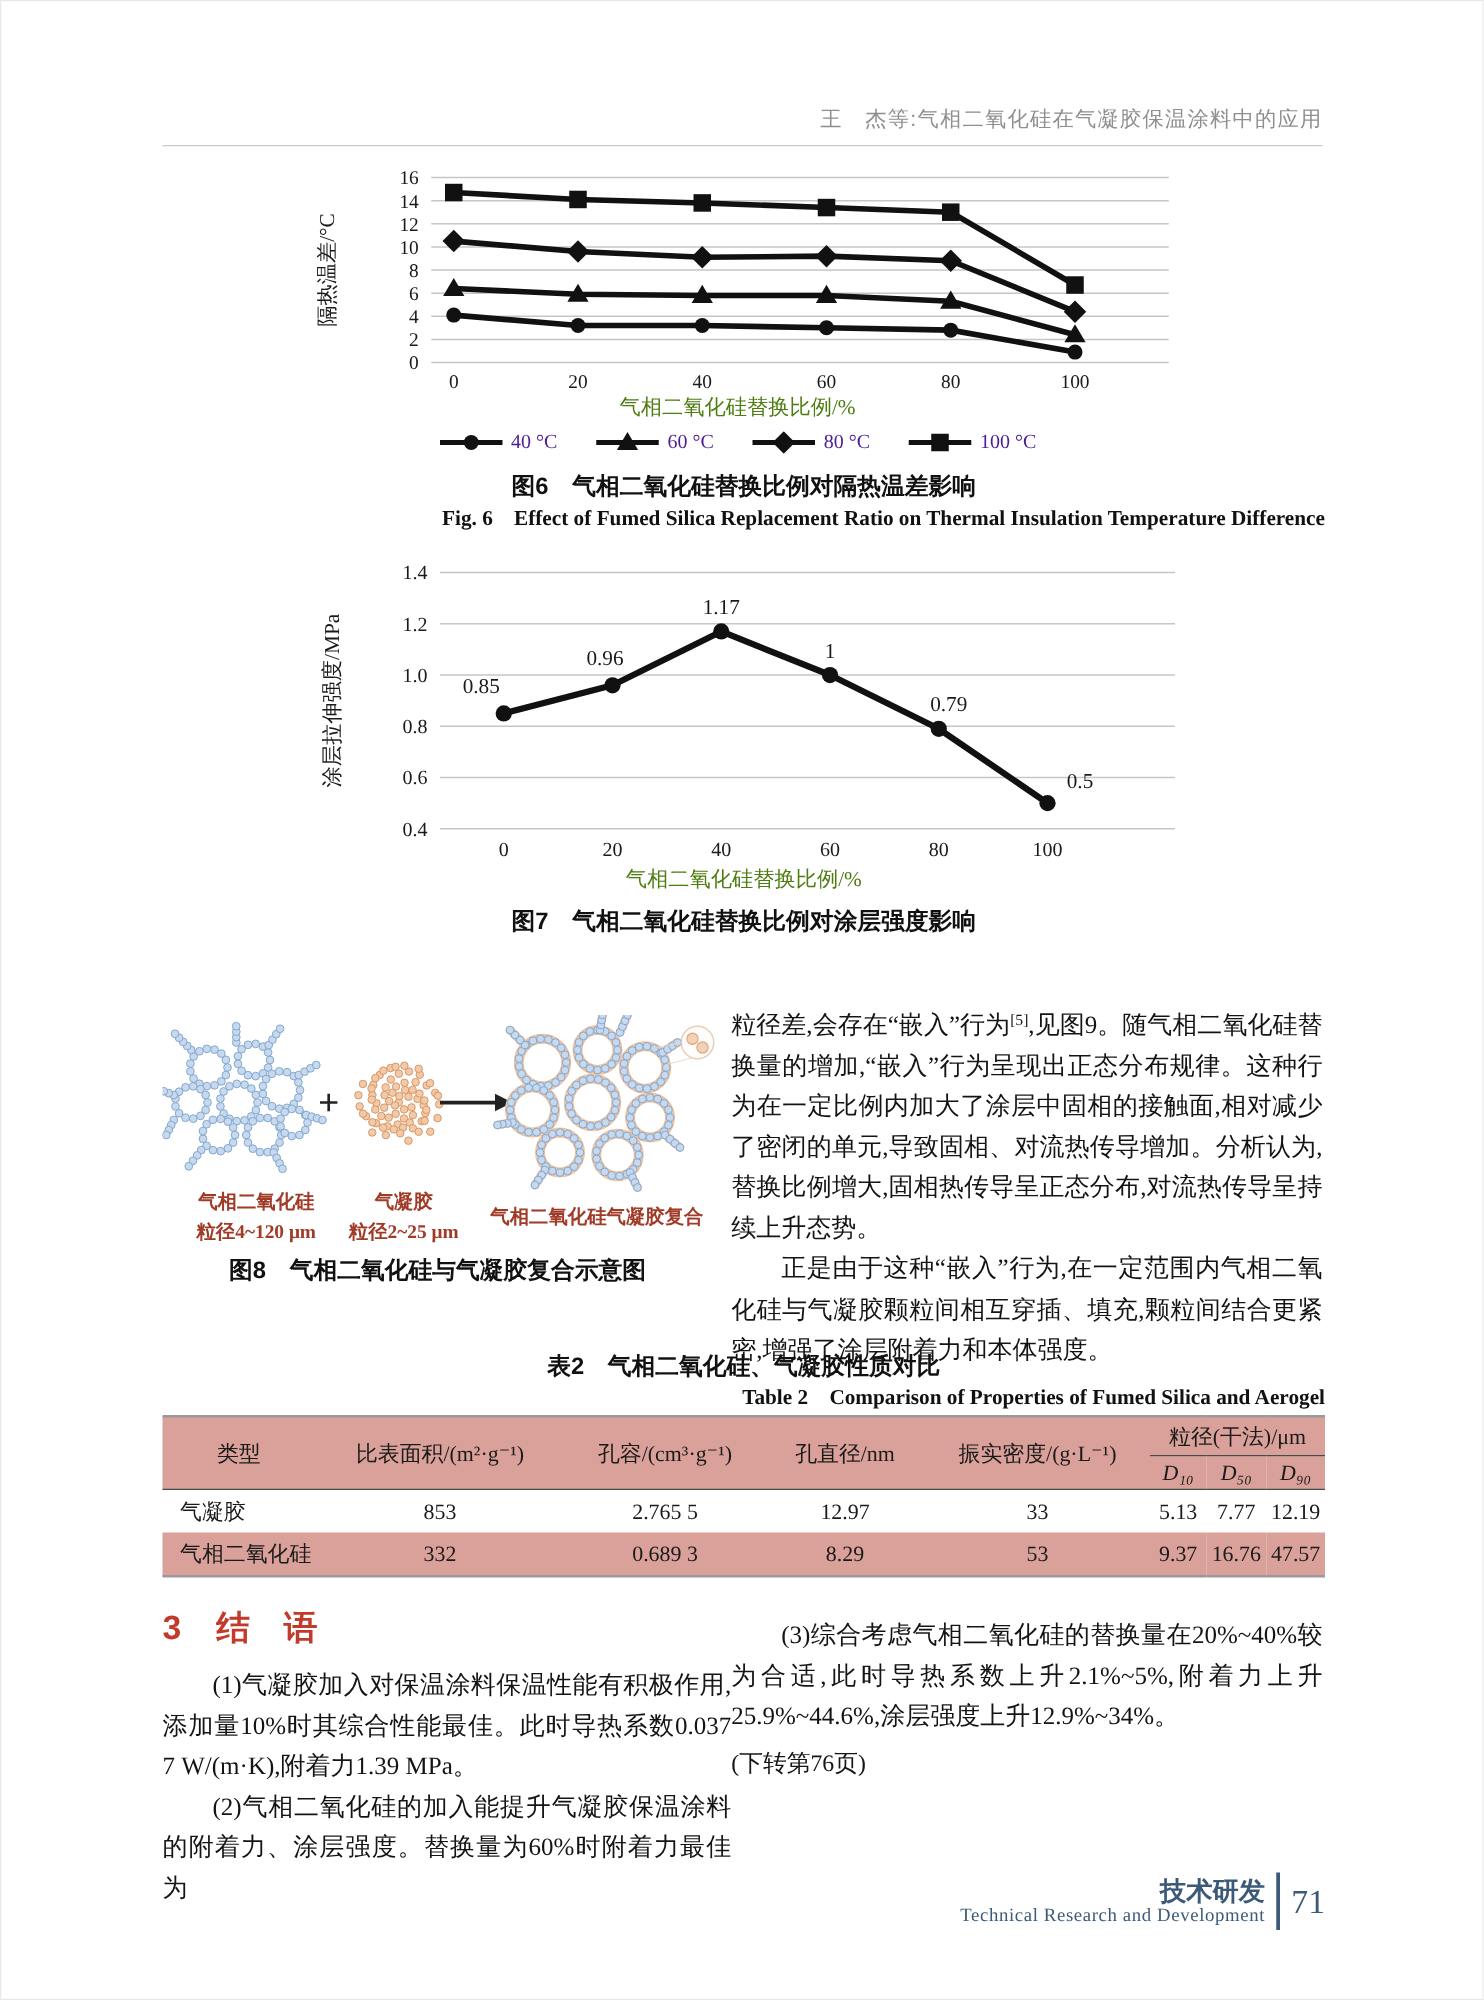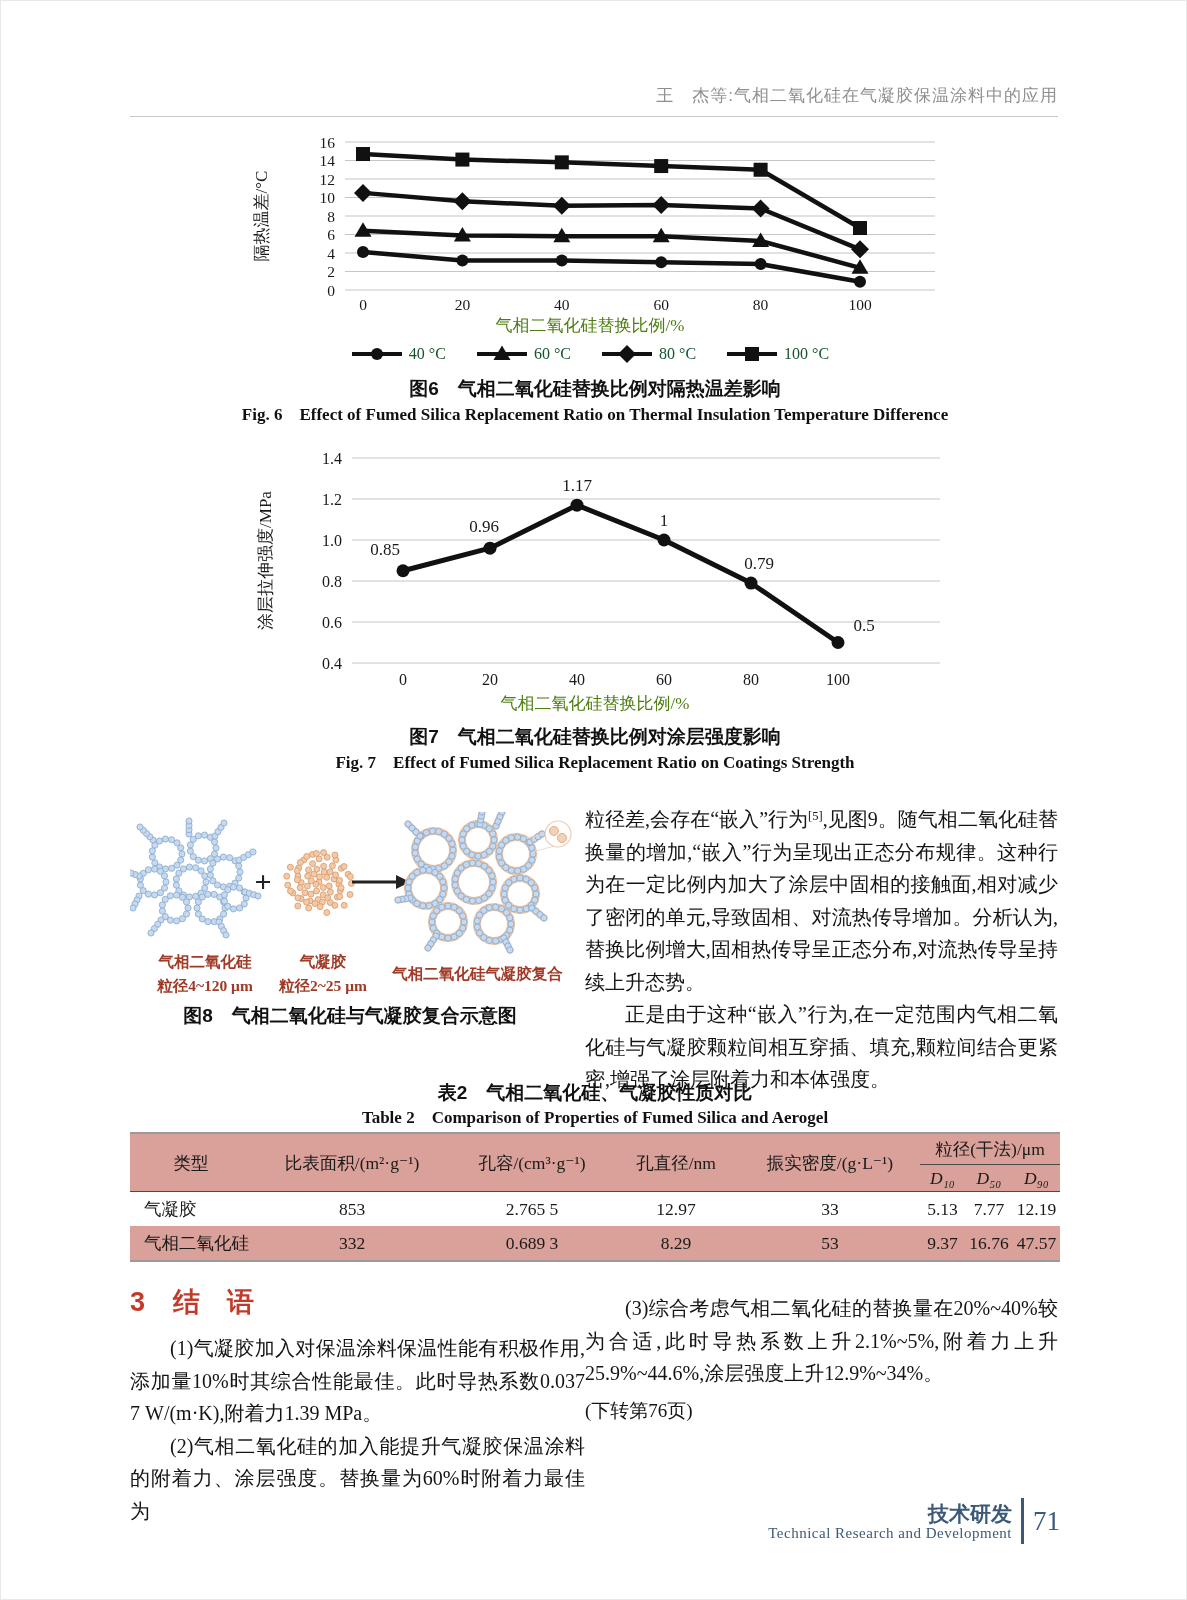--- a/index.html
+++ b/index.html
@@ -5,26 +5,26 @@
   html,body{margin:0;padding:0;background:#ffffff;}
   .page{position:relative;width:1187px;height:1600px;background:#ffffff;overflow:hidden;
         font-family:"Liberation Serif","DejaVu Serif",serif;color:#1a1a1a;
         box-shadow:inset 0 0 0 1px #e8e8e8;}
   .abs{position:absolute;}
   .running-title{top:84px;left:130px;width:928px;text-align:right;
         font-family:"Liberation Sans","DejaVu Sans",sans-serif;font-size:17px;color:#8f8f8f;letter-spacing:1px;}
   .header-rule{top:116px;left:130px;width:928px;height:1px;background:#c9c9c9;}
 
   .caption-cn{font-family:"Liberation Sans","DejaVu Sans",sans-serif;font-weight:bold;font-size:19px;text-align:center;color:#111;}
-  .caption-en{font-weight:bold;font-size:17px;text-align:center;color:#111;}
+  .caption-en{font-weight:bold;font-size:17px;text-align:right;color:#111;}
 
   .axis-title{font-size:17px;text-align:center;color:#4d7c0f;}
 
   .legend-row{display:flex;justify-content:center;align-items:center;gap:30px;}
-  .legend-item{display:flex;align-items:center;gap:6px;font-size:16px;color:#14532d;}
+  .legend-item{display:flex;align-items:center;gap:6px;font-size:16px;color:#4c1d95;}
 
   .fig8-label{font-weight:600;font-size:15.5px;line-height:24px;text-align:center;color:#a03b28;}
 
   .body-par{font-size:20px;line-height:32.5px;text-align:justify;color:#141414;}
   .body-par.indent{text-indent:2em;}
   .body-par sup{font-size:12.5px;vertical-align:6px;}
 
   .col-right{left:585px;width:473px;}
   .col-left{left:130px;width:455px;}
 
@@ -204,21 +204,20 @@
         <text x="140" y="112.75" text-anchor="middle" font-size="17" fill="#1a1a1a">0.85</text>
         <text x="239" y="90.19999999999999" text-anchor="middle" font-size="17" fill="#1a1a1a">0.96</text>
         <text x="332" y="49.150000000000006" text-anchor="middle" font-size="17" fill="#1a1a1a">1.17</text>
         <text x="419" y="83.99999999999999" text-anchor="middle" font-size="17" fill="#1a1a1a">1</text>
         <text x="514" y="127.04999999999998" text-anchor="middle" font-size="17" fill="#1a1a1a">0.79</text>
         <text x="619" y="188.5" text-anchor="middle" font-size="17" fill="#1a1a1a">0.5</text>
       </g>
     </svg>
   <div class="abs axis-title" style="left:245px;top:692px;width:700px">气相二氧化硅替换比例/%</div>
   <div class="abs caption-cn" style="left:130px;top:724px;width:930px">图7　气相二氧化硅替换比例对涂层强度影响</div>
-  <div class="abs caption-en" style="left:130px;top:751px;width:930px">Fig. 7　Effect of Fumed Silica Replacement Ratio on Coatings Strength</div>
 
   <svg id="fig8-svg" class="abs" style="left:130px;top:812px" width="450" height="142" viewBox="0 0 450 142">
       <g>
         <circle cx="52" cy="42" r="3.1" fill="#c6d9ee" stroke="#85a8cd" stroke-width="0.8"></circle>
         <circle cx="50.703181864639014" cy="48.101049646137" r="3.1" fill="#c6d9ee" stroke="#85a8cd" stroke-width="0.8"></circle>
         <circle cx="47.03695909538287" cy="53.14717238216092" r="3.1" fill="#c6d9ee" stroke="#85a8cd" stroke-width="0.8"></circle>
         <circle cx="41.63525491562421" cy="56.265847744427305" r="3.1" fill="#c6d9ee" stroke="#85a8cd" stroke-width="0.8"></circle>
         <circle cx="35.4320730509852" cy="56.917828430524104" r="3.1" fill="#c6d9ee" stroke="#85a8cd" stroke-width="0.8"></circle>
         <circle cx="29.500000000000004" cy="54.99038105676658" r="3.1" fill="#c6d9ee" stroke="#85a8cd" stroke-width="0.8"></circle>
         <circle cx="24.86474508437579" cy="50.8167787843871" r="3.1" fill="#c6d9ee" stroke="#85a8cd" stroke-width="0.8"></circle>

